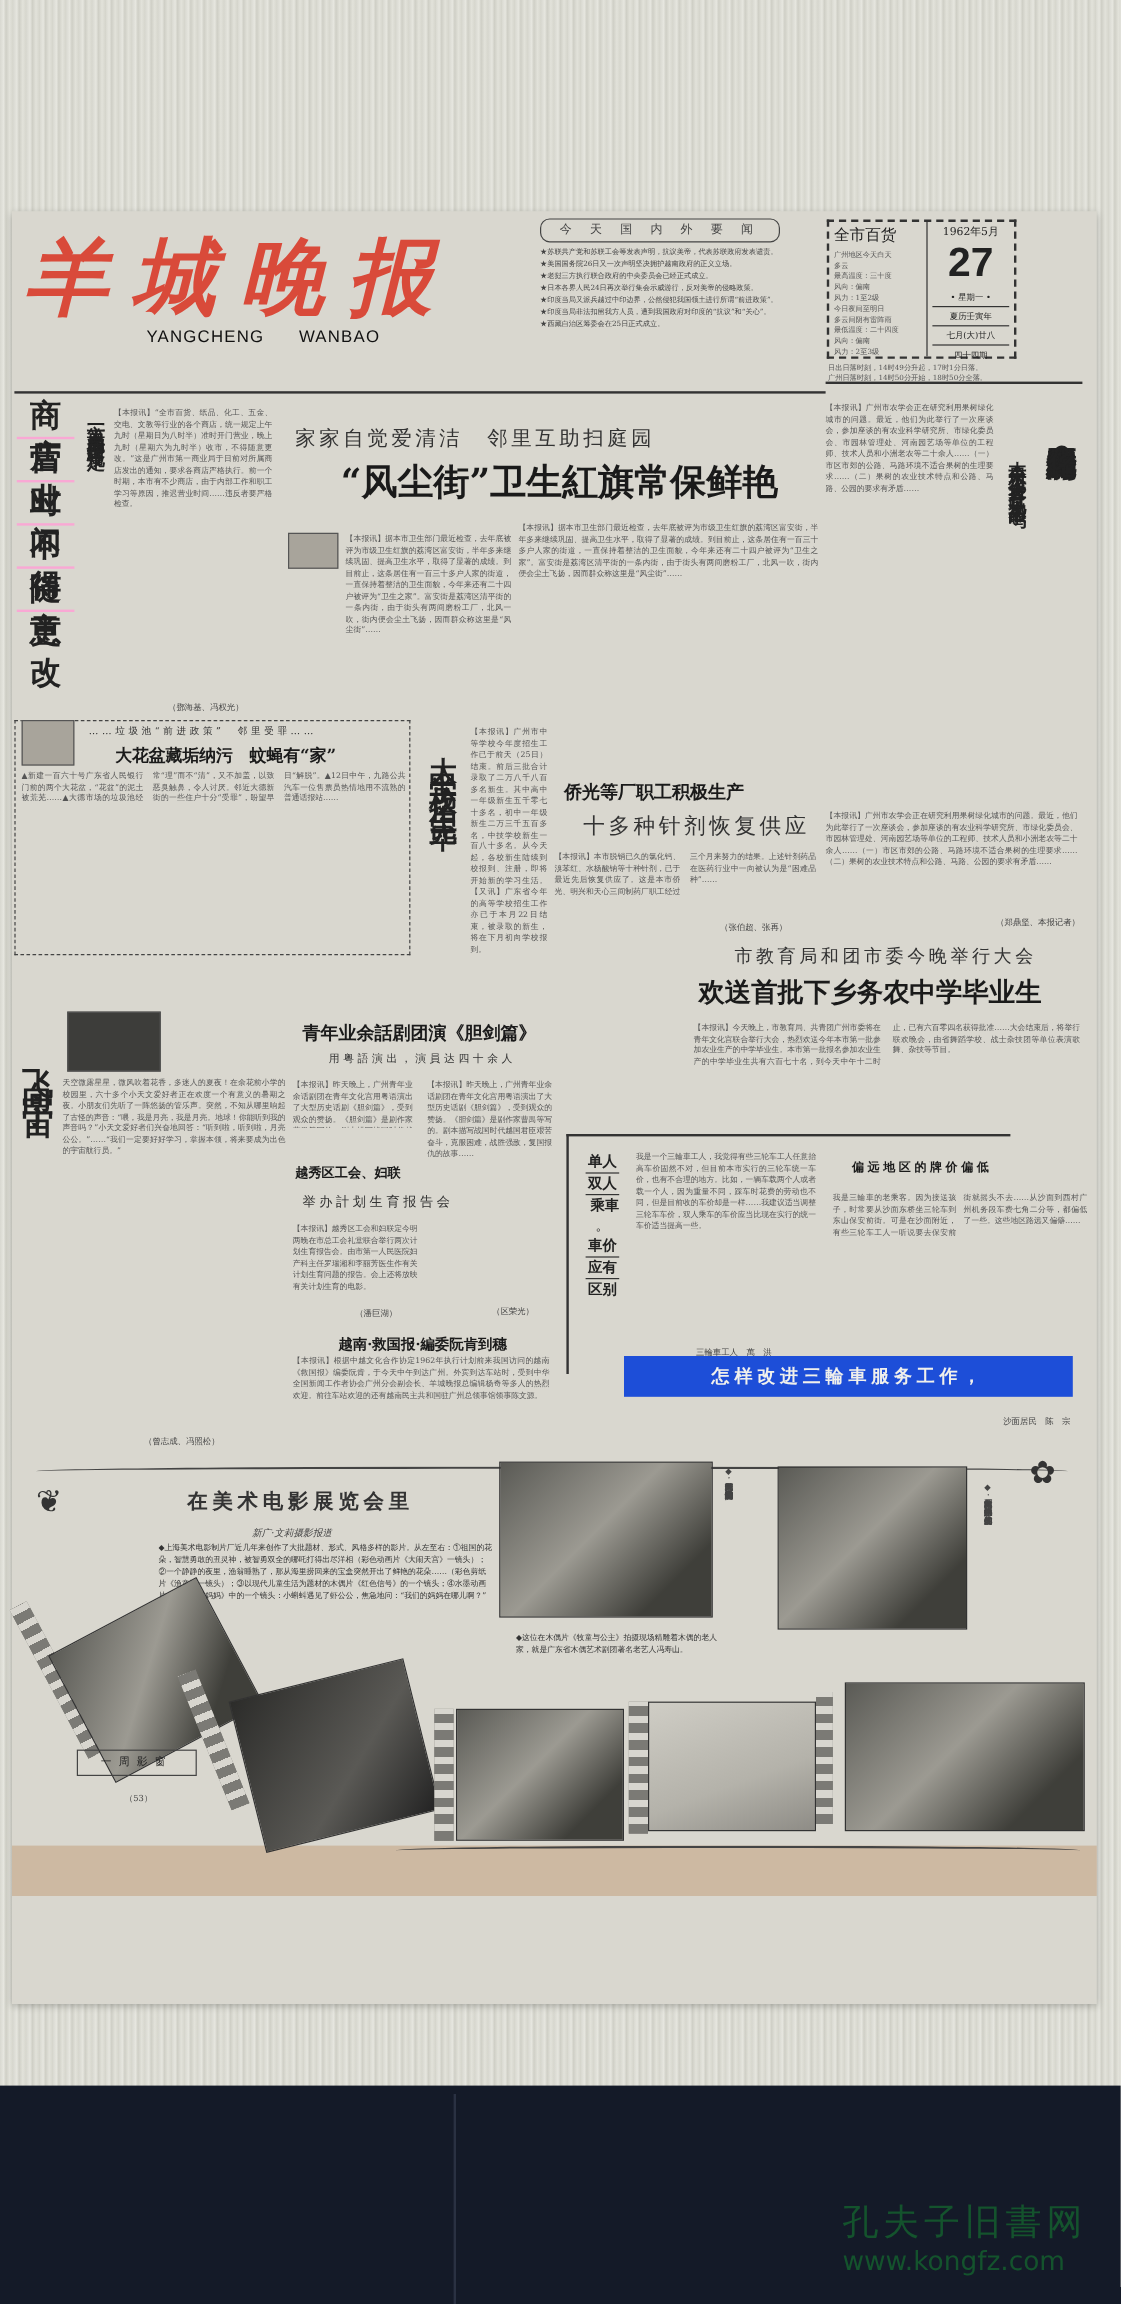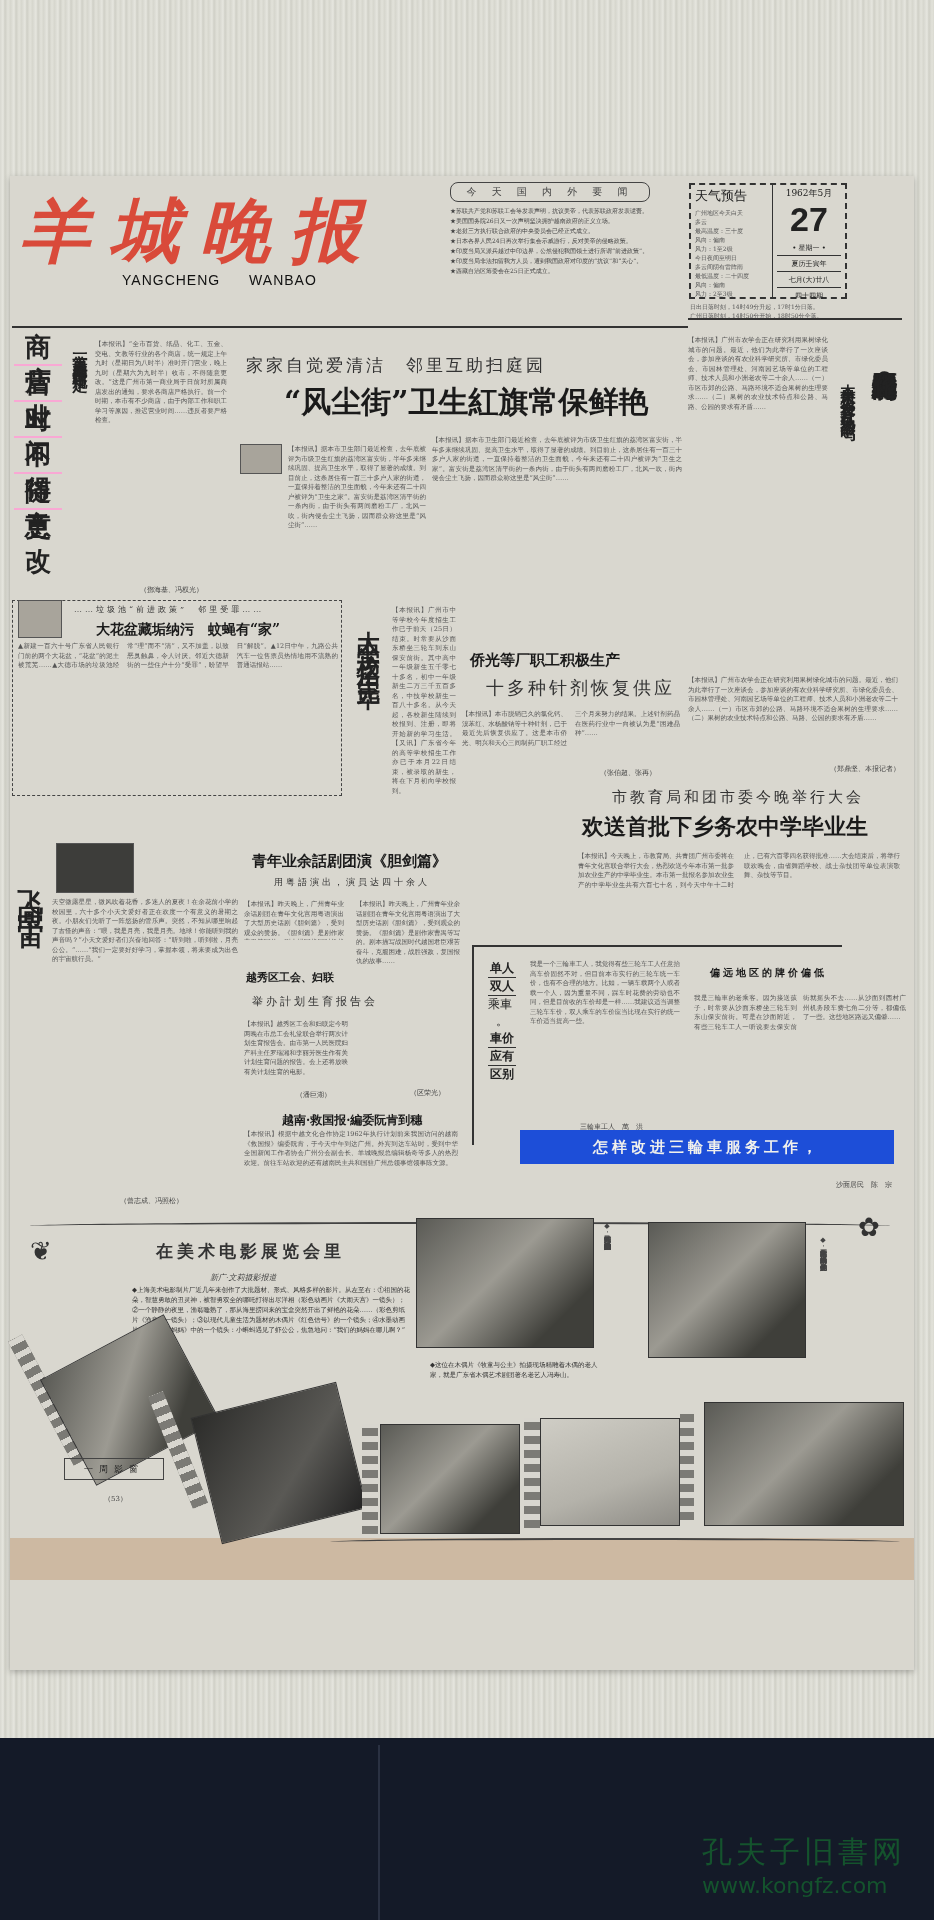--- a/index.html
+++ b/index.html
@@ -111,21 +111,21 @@
   <p>★美国国务院26日又一次声明坚决拥护越南政府的正义立场。</p>
   <p>★老挝三方执行联合政府的中央委员会已经正式成立。</p>
   <p>★日本各界人民24日再次举行集会示威游行，反对美帝的侵略政策。</p>
   <p>★印度当局又派兵越过中印边界，公然侵犯我国领土进行所谓“前进政策”。</p>
   <p>★印度当局非法扣留我方人员，遭到我国政府对印度的“抗议”和“关心”。</p>
   <p>★西藏自治区筹委会在25日正式成立。</p>
 </div>
 
 <div class="weather-box">
   <div class="weather-left">
-    <div class="w-title">天气预告</div>
+    <div class="w-title">全市百货</div>
     <p>广州地区今天白天</p>
     <p>多云</p>
     <p>最高温度：三十度</p>
     <p>风向：偏南</p>
     <p>风力：1至2级</p>
     <p>今日夜间至明日</p>
     <p>多云间阴有雷阵雨</p>
     <p>最低温度：二十四度</p>
     <p>风向：偏南</p>
     <p>风力：2至3级</p>
@@ -165,21 +165,21 @@
 <div class="tblock" style="left:236px; top:445px; width:190px; height:140px; padding-left:52px;">【本报讯】据本市卫生部门最近检查，去年底被评为市级卫生红旗的荔湾区富安街，半年多来继续巩固、提高卫生水平，取得了显著的成绩。到目前止，这条居住有一百三十多户人家的街道，一直保持着整洁的卫生面貌，今年来还有二十四户被评为“卫生之家”。富安街是荔湾区清平街的一条内街，由于街头有两间磨粉工厂，北风一吹，街内便会尘土飞扬，因而群众称这里是“风尘街”……</div>
 <div class="tblock" style="left:432px; top:436px; width:250px; height:176px;">【本报讯】据本市卫生部门最近检查，去年底被评为市级卫生红旗的荔湾区富安街，半年多来继续巩固、提高卫生水平，取得了显著的成绩。到目前止，这条居住有一百三十多户人家的街道，一直保持着整洁的卫生面貌，今年来还有二十四户被评为“卫生之家”。富安街是荔湾区清平街的一条内街，由于街头有两间磨粉工厂，北风一吹，街内便会尘土飞扬，因而群众称这里是“风尘街”……</div>
 
 <div class="dotted-box" style="left:12px; top:600px; width:330px; height:196px;"></div>
 <div class="illus" style="left:18px; top:600px; width:44px; height:38px;"></div>
 <div class="h-sub" style="left:74px; top:604px; font-size:8px;">……垃圾池“前进政策”　邻里受罪……</div>
 <div class="h-big" style="left:96px; top:621px; font-size:14px;">大花盆藏垢纳污　蚊蝇有“家”</div>
 <div class="tblock" style="left:18px; top:642px; width:320px; height:150px; column-count:3; column-gap:8px;">▲新建一百六十号广东省人民银行门前的两个大花盆，“花盆”的泥土被荒芜……▲大德市场的垃圾池经常“理”而不“清”，又不加盖，以致恶臭触鼻，令人讨厌。邻近大德新街的一些住户十分“受罪”，盼望早日“解脱”。▲12日中午，九路公共汽车一位售票员热情地用不流熟的普通话报站……</div>
 
 <div class="vhead" style="left:354px; top:612px; font-size:23px; letter-spacing:8px;">大中学校招生完毕</div>
-<div class="tblock" style="left:392px; top:606px; width:64px; height:220px;">【本报讯】广州市中等学校今年度招生工作已于前天（25日）结束。时常要从沙面东桥坐三轮车到东山保安前街。其中高中一年级新生五千零七十多名，初中一年级新生二万三千五百多名，中技学校新生一百八十多名。从今天起，各校新生陆续到校报到、注册，即将开始新的学习生活。【又讯】广东省今年的高等学校招生工作亦已于本月22日结束，被录取的新生，将在下月初向学校报到。</div>
+<div class="tblock" style="left:392px; top:606px; width:64px; height:220px;">【本报讯】广州市中等学校今年度招生工作已于前天（25日）结束。前后三批合计录取了二万八千八百多名新生。其中高中一年级新生五千零七十多名，初中一年级新生二万三千五百多名，中技学校新生一百八十多名。从今天起，各校新生陆续到校报到、注册，即将开始新的学习生活。【又讯】广东省今年的高等学校招生工作亦已于本月22日结束，被录取的新生，将在下月初向学校报到。</div>
 
 <div class="h-big" style="left:470px; top:651px; font-size:15px;">侨光等厂职工积极生产</div>
 <div class="h-sub" style="left:486px; top:676px; font-size:18px;">十多种针剂恢复供应</div>
 <div class="tblock" style="left:462px; top:710px; width:218px; height:210px; column-count:2; column-gap:8px;">【本报讯】本市脱销已久的氯化钙、溴苯红、水杨酸钠等十种针剂，已于最近先后恢复供应了。这是本市侨光、明兴和天心三间制药厂职工经过三个月来努力的结果。上述针剂药品在医药行业中一向被认为是“困难品种”……</div>
 <div class="small-sig" style="left:600px; top:768px;">（张伯超、张再）</div>
 
 <div class="vhead" style="left:868px; top:354px; font-size:25px;">公园馬路能否利用果树綠化？</div>
 <div class="vhead" style="left:838px; top:372px; font-size:15px; letter-spacing:3px;">本市果树工作者各抒己见热烈争鸣</div>
 <div class="tblock" style="left:688px; top:336px; width:140px; height:340px;">【本报讯】广州市农学会正在研究利用果树绿化城市的问题。最近，他们为此举行了一次座谈会，参加座谈的有农业科学研究所、市绿化委员会、市园林管理处、河南园艺场等单位的工程师、技术人员和小洲老农等二十余人……（一）市区市郊的公路、马路环境不适合果树的生理要求……（二）果树的农业技术特点和公路、马路、公园的要求有矛盾……</div>
 <div class="tblock" style="left:688px; top:676px; width:210px; height:92px;">【本报讯】广州市农学会正在研究利用果树绿化城市的问题。最近，他们为此举行了一次座谈会，参加座谈的有农业科学研究所、市绿化委员会、市园林管理处、河南园艺场等单位的工程师、技术人员和小洲老农等二十余人……（一）市区市郊的公路、马路环境不适合果树的生理要求……（二）果树的农业技术特点和公路、马路、公园的要求有矛盾……</div>
@@ -206,21 +206,21 @@
 <div class="small-sig" style="left:296px; top:1090px;">（潘巨湖）</div>
 
 <div class="h-big" style="left:282px; top:1112px; font-size:12px;">越南·救国报·編委阮肯到穗</div>
 <div class="tblock" style="left:244px; top:1112px; width:214px; height:64px; padding-top:18px;">【本报讯】根据中越文化合作协定1962年执行计划前来我国访问的越南《救国报》编委阮肯，于今天中午到达广州。外宾到达车站时，受到中华全国新闻工作者协会广州分会副会长、羊城晚报总编辑杨奇等多人的热烈欢迎。前往车站欢迎的还有越南民主共和国驻广州总领事馆领事陈文源。</div>
 
 <div class="frame-line" style="left:472px; top:945px; width:370px;"></div>
 <div style="position:absolute; left:472px; top:945px; width:0; height:200px; border-left:2px solid #333;"></div>
 <div style="position:absolute; left:488px; top:960px; width:28px;">
   <div style="font-size:12px;font-weight:bold;border-bottom:1px solid #333;text-align:center;">单人</div>
   <div style="font-size:12px;font-weight:bold;border-bottom:1px solid #333;text-align:center;">双人</div>
-  <div style="font-size:12px;font-weight:normal;text-align:left;">乘車</div>
+  <div style="font-size:12px;font-weight:bold;text-align:right;">乘車</div>
   <div style="font-size:12px;text-align:center;">。</div>
   <div style="font-size:12px;font-weight:bold;border-bottom:1px solid #333;text-align:center;">車价</div>
   <div style="font-size:12px;font-weight:bold;border-bottom:1px solid #333;text-align:center;">应有</div>
   <div style="font-size:12px;font-weight:bold;text-align:center;">区别</div>
 </div>
 <div class="tblock" style="left:530px; top:960px; width:150px; height:154px;">我是一个三輪車工人，我觉得有些三轮车工人任意抬高车价固然不对，但目前本市实行的三轮车统一车价，也有不合理的地方。比如，一辆车载两个人或者载一个人，因为重量不同，踩车时花费的劳动也不同，但是目前收的车价却是一样……我建议适当调整三轮车车价，双人乘车的车价应当比现在实行的统一车价适当提高一些。</div>
 <div class="small-sig" style="left:580px; top:1122px;">三輪車工人　萬　洪</div>
 
 <div class="h-big" style="left:710px; top:966px; font-size:10px; letter-spacing:3px;">偏远地区的牌价偏低</div>
 <div class="tblock" style="left:694px; top:994px; width:212px; height:146px; column-count:2; column-gap:6px;">我是三輪車的老乘客。因为接送孩子，时常要从沙面东桥坐三轮车到东山保安前街。可是在沙面附近，有些三轮车工人一听说要去保安前街就摇头不去……从沙面到西村广州机务段车费七角二分等，都偏低了一些。这些地区路远又偏僻……</div>

